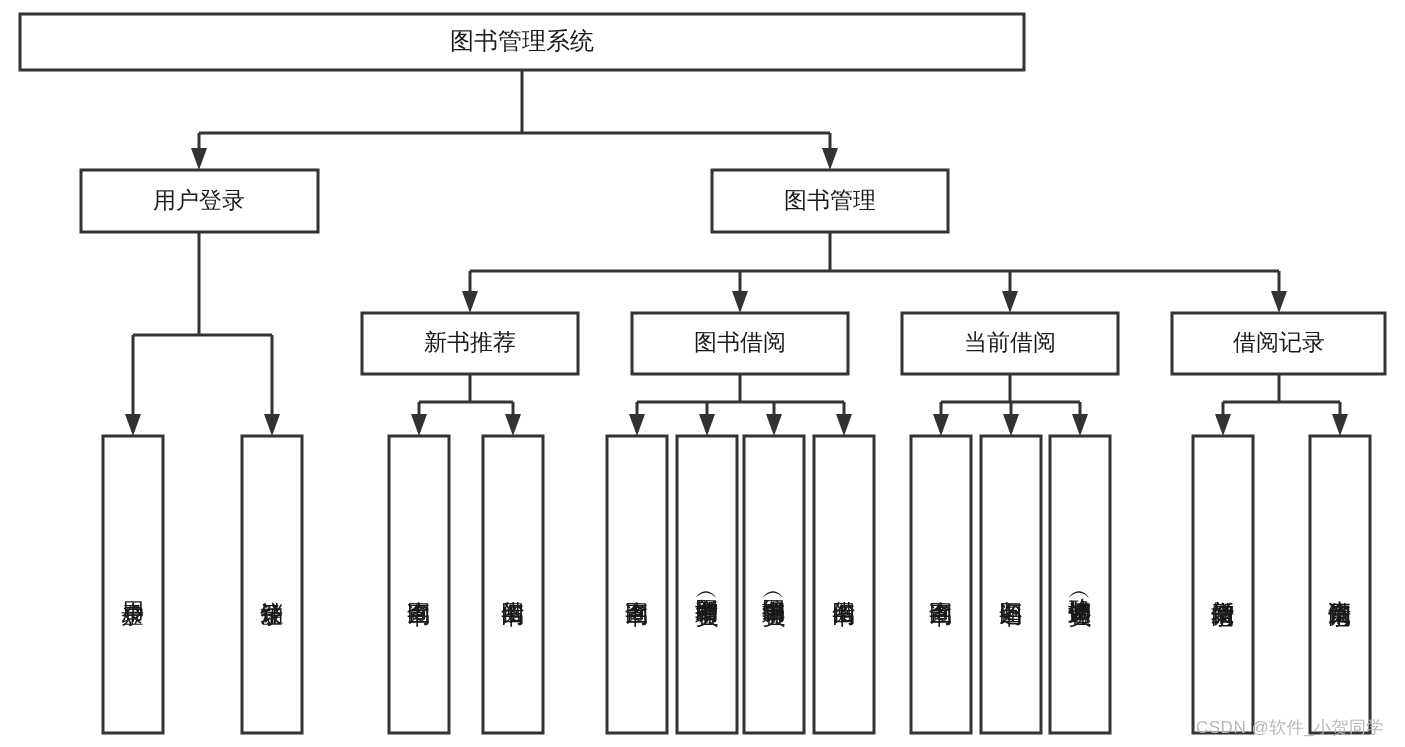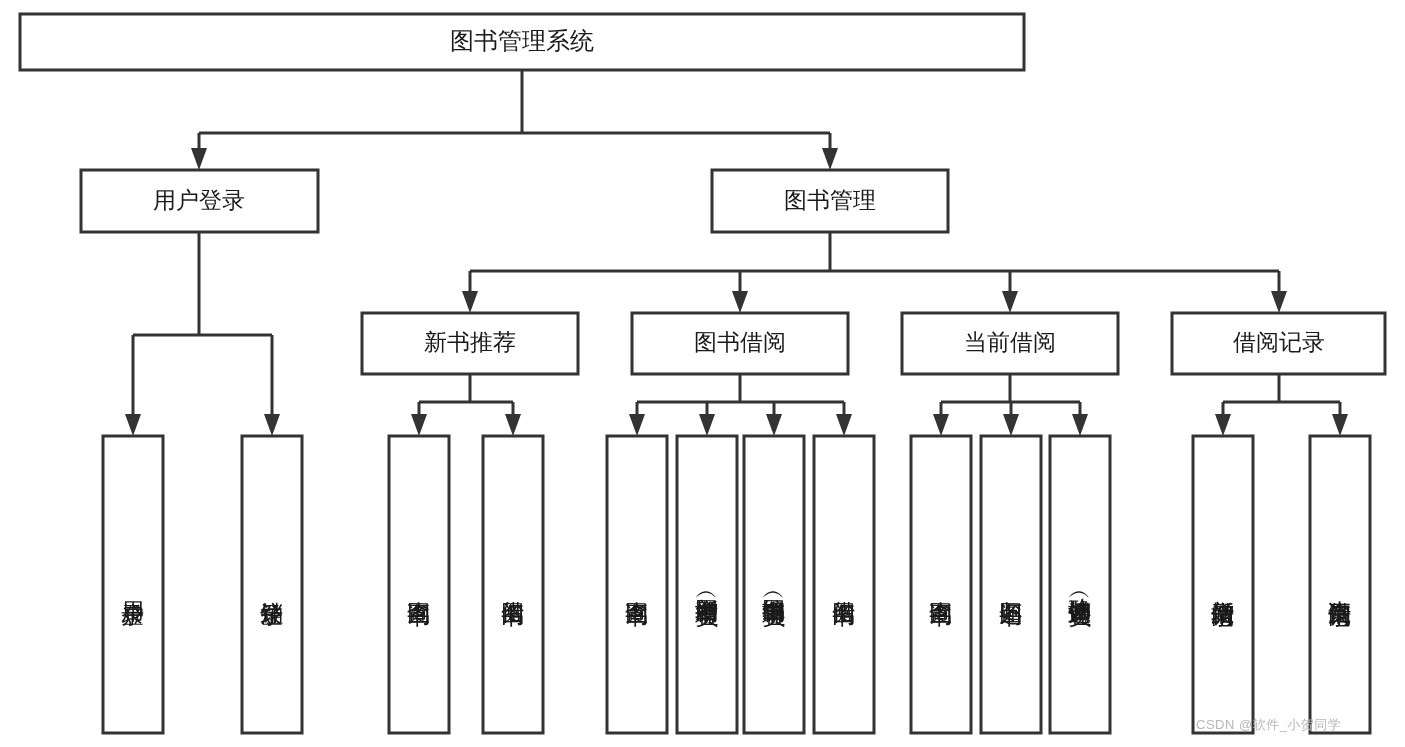--- a/index.html
+++ b/index.html
@@ -68,21 +68,21 @@
     text-orientation: upright;
     white-space: nowrap;
     letter-spacing: 1px;
     pointer-events: none;
   }
   .watermark {
     position: absolute;
     left: 1196px;
     top: 716px;
     font-family: "Liberation Sans", sans-serif;
-    font-size: 13px;
+    font-size: 17px;
     color: #b8b8b8;
     white-space: nowrap;
     letter-spacing: 0.5px;
   }
 </style>
 </head>
 <body>
 
 <div id="diagram-root">
 

